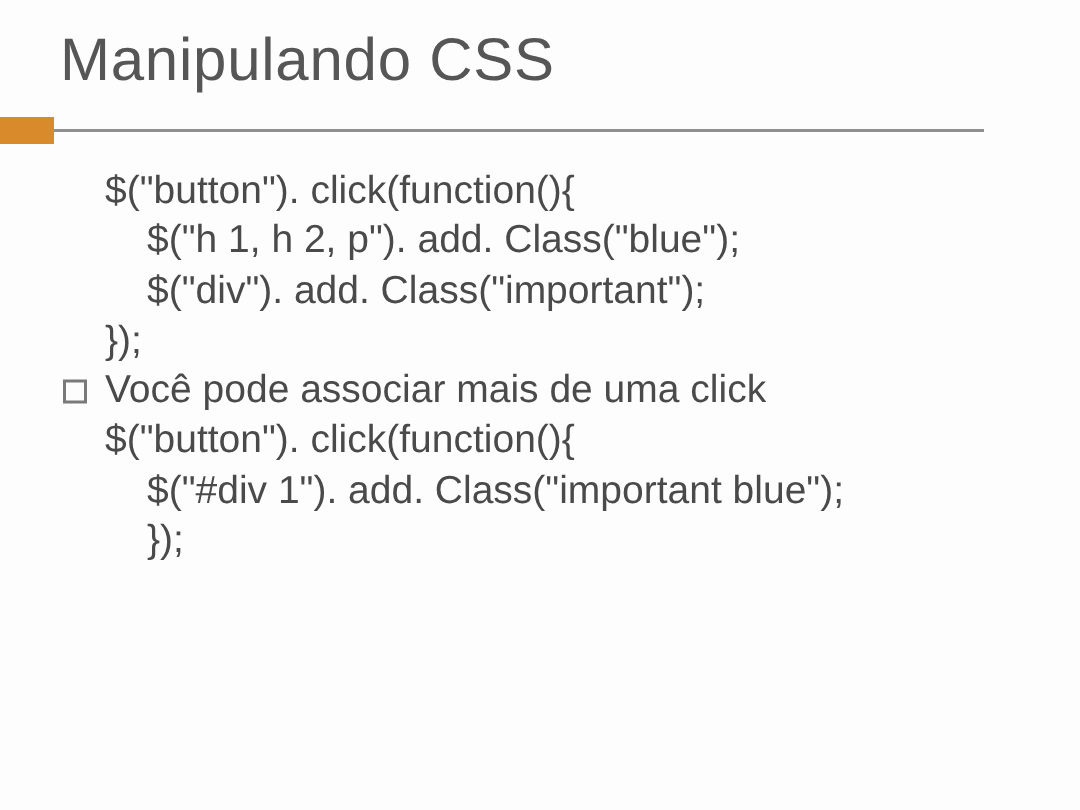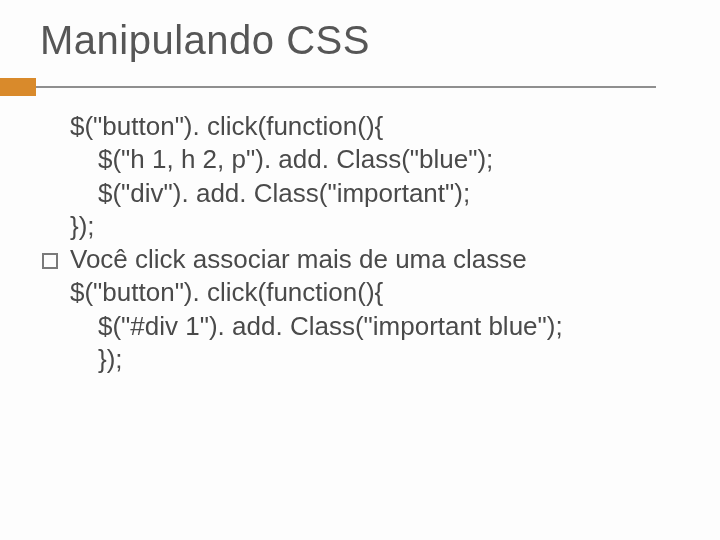--- a/index.html
+++ b/index.html
@@ -90,21 +90,21 @@
 
   <div class="body">
 
     <div class="line">$("button"). click(function(){</div>
     <div class="line indent1">$("h 1, h 2, p"). add. Class("blue");</div>
     <div class="line indent1">$("div"). add. Class("important");</div>
     <div class="line">});</div>
 
     <div class="bullet-row">
       <span class="bullet-box"></span>
-      <span class="bullet-text">Você click associar mais de uma classe</span>
+      <span class="bullet-text">Você pode associar mais de uma click</span>
     </div>
 
     <div class="line">$("button"). click(function(){</div>
     <div class="line indent1">$("#div 1"). add. Class("important blue");</div>
     <div class="line indent1">});</div>
 
   </div>
 
 </div>
 

